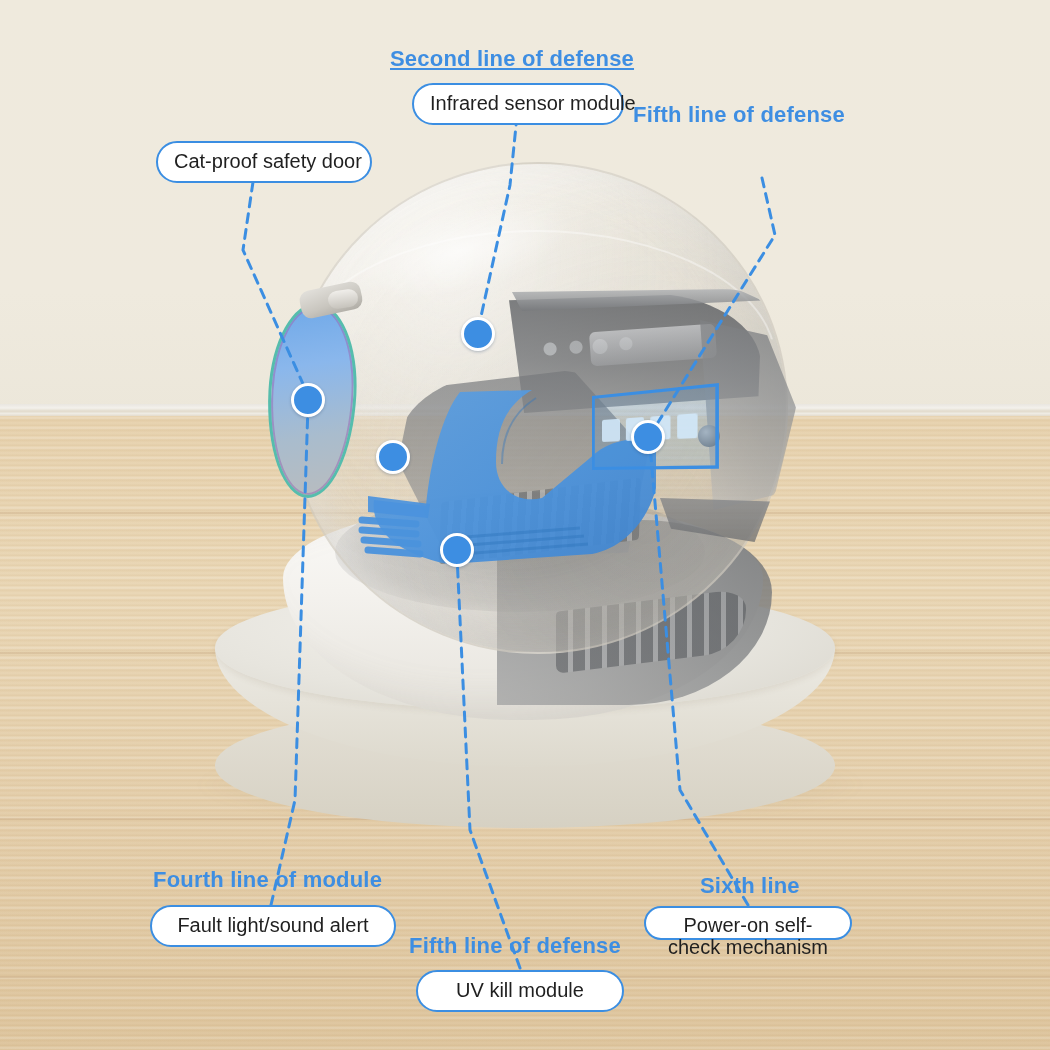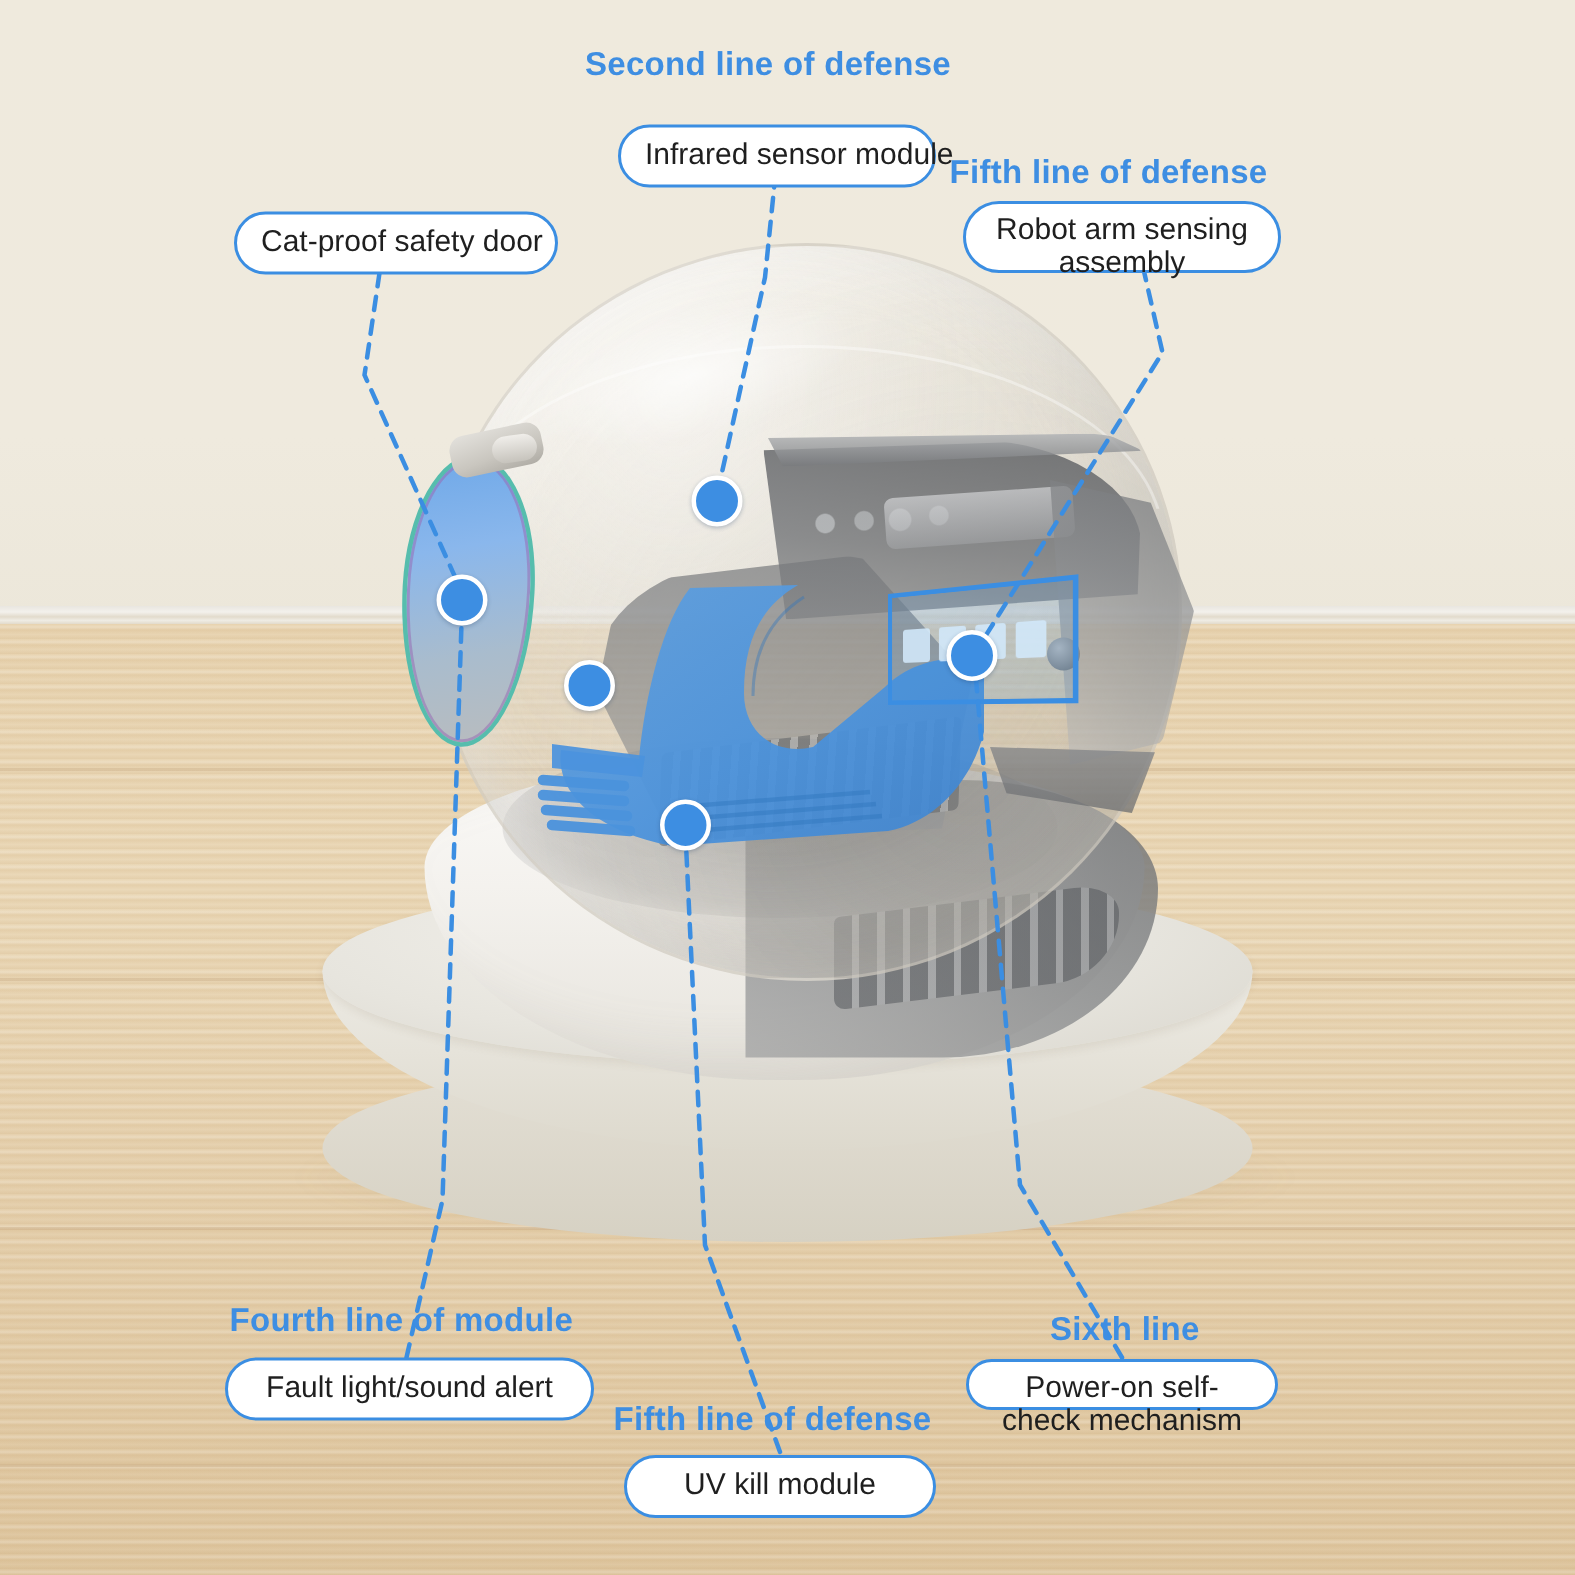--- a/index.html
+++ b/index.html
@@ -417,25 +417,24 @@
   </svg>
 
   <div class="marker" style="left:291px; top:383px;"></div>
   <div class="marker" style="left:461px; top:317px;"></div>
   <div class="marker" style="left:631px; top:420px;"></div>
   <div class="marker" style="left:376px; top:440px;"></div>
   <div class="marker" style="left:440px; top:533px;"></div>
 
   <div class="pill" style="left:156px; top:141px; width:216px; height:42px;">Cat-proof safety door</div>
 
-  <div class="heading" style="left:390px; top:30px;">Second line of defense</div>
+  <div class="heading" style="left:390px; top:46px;text-decoration:underline;">Second line of defense</div>
   <div class="pill" style="left:412px; top:83px; width:212px; height:42px;">Infrared sensor module</div>
 
   <div class="heading" style="left:633px; top:102px;">Fifth line of defense</div>
-  <div class="pill two-line" style="left:642px; top:134px; width:212px; height:48px;">Robot arm sensing assembly</div>
 
   <div class="heading" style="left:153px; top:867px;">Fourth line of module</div>
   <div class="pill" style="left:150px; top:905px; width:246px; height:42px;">Fault light/sound alert</div>
 
   <div class="heading" style="left:409px; top:933px;">Fifth line of defense</div>
   <div class="pill" style="left:416px; top:970px; width:208px; height:42px;">UV kill module</div>
 
   <div class="heading" style="left:700px; top:873px;">Sixth line</div>
   <div class="pill two-line" style="left:644px; top:906px; width:208px; height:34px;">Power-on self-check mechanism</div>
 

